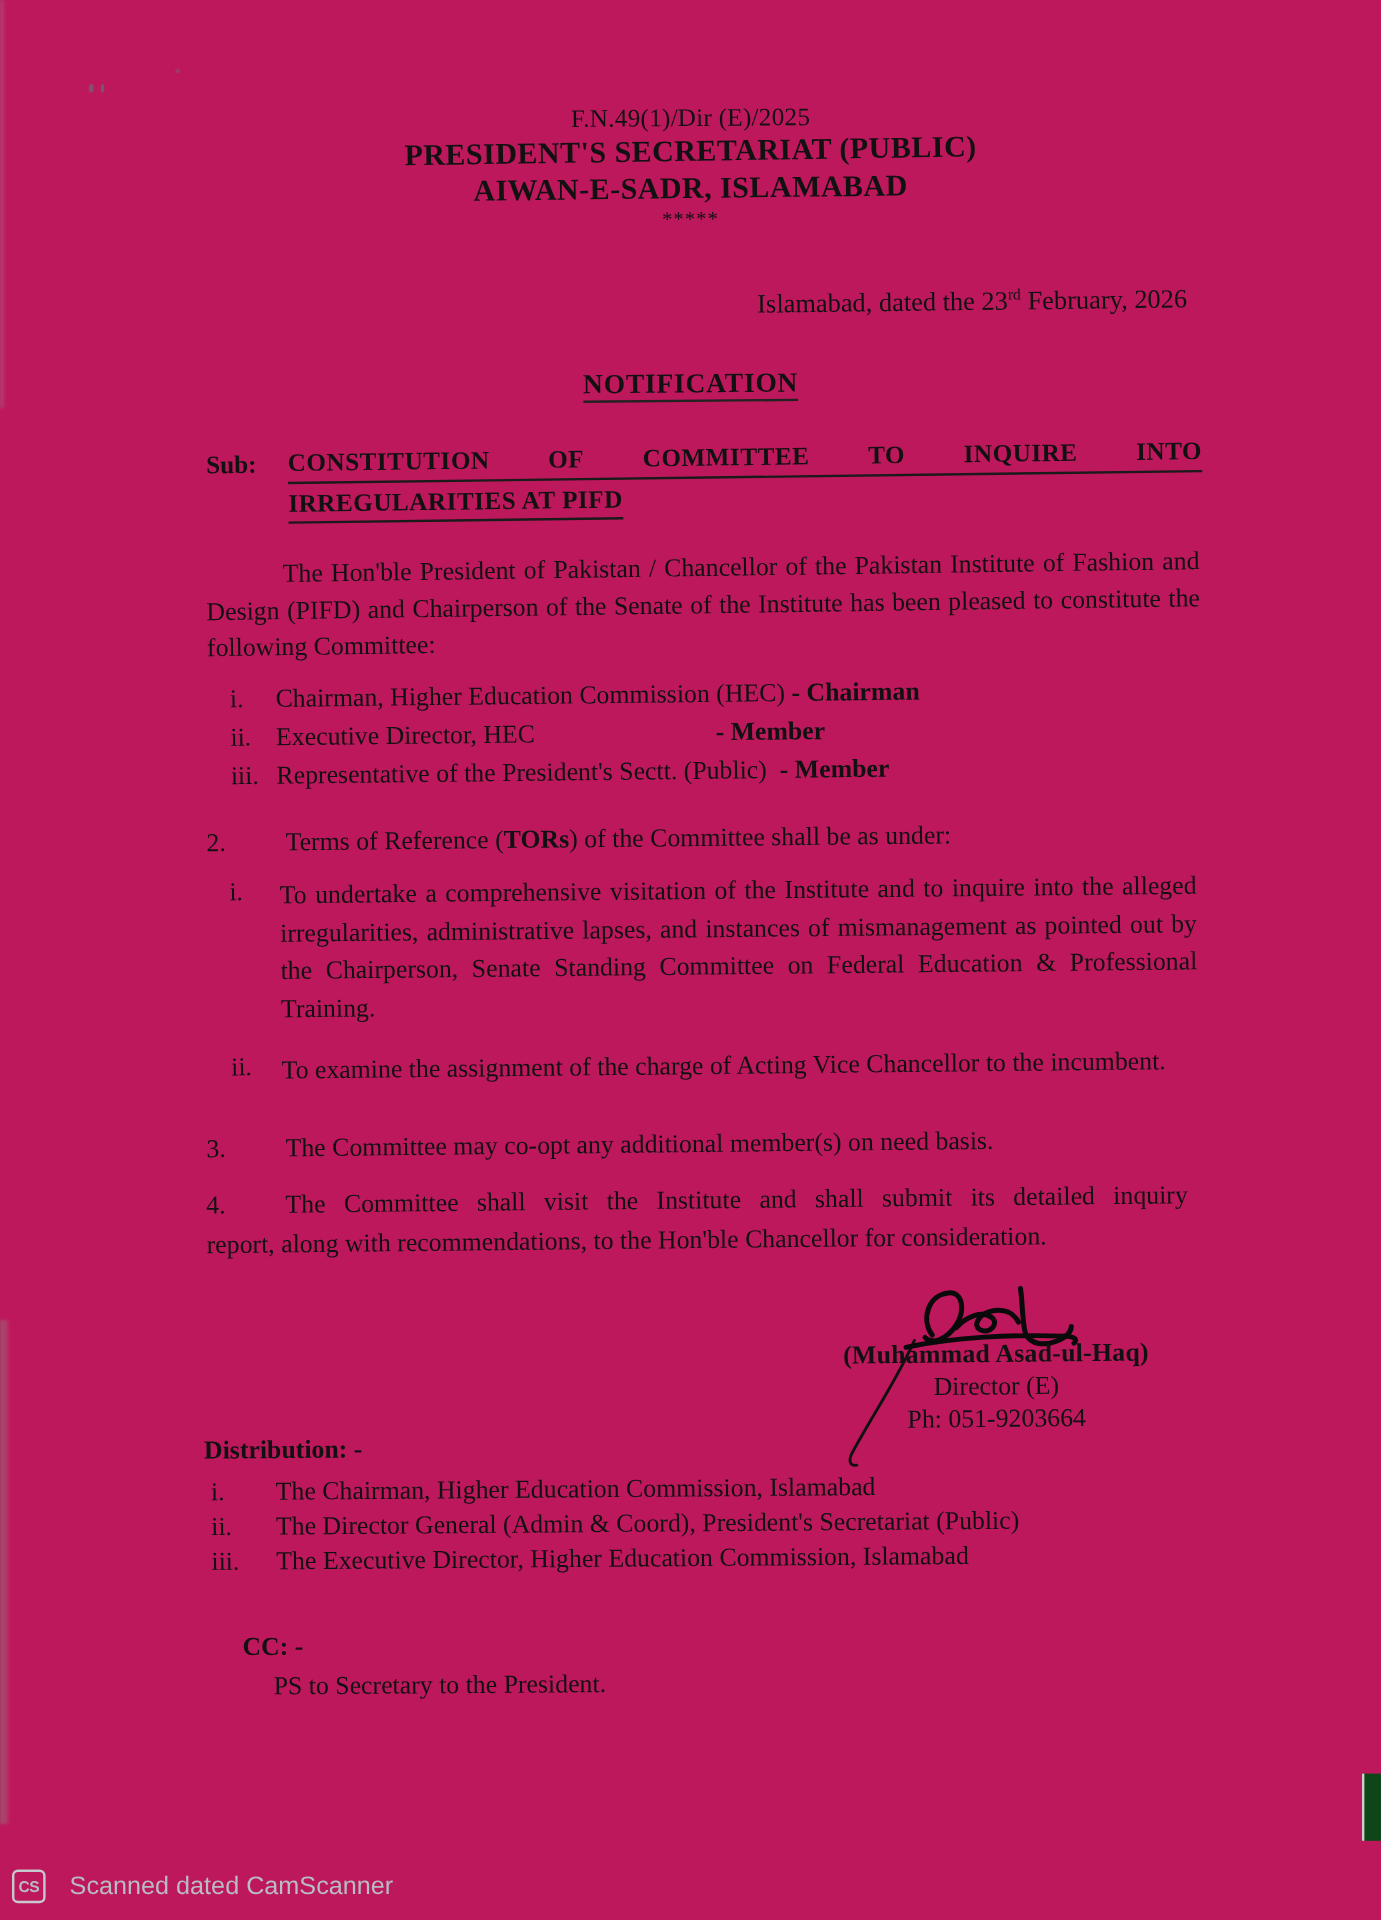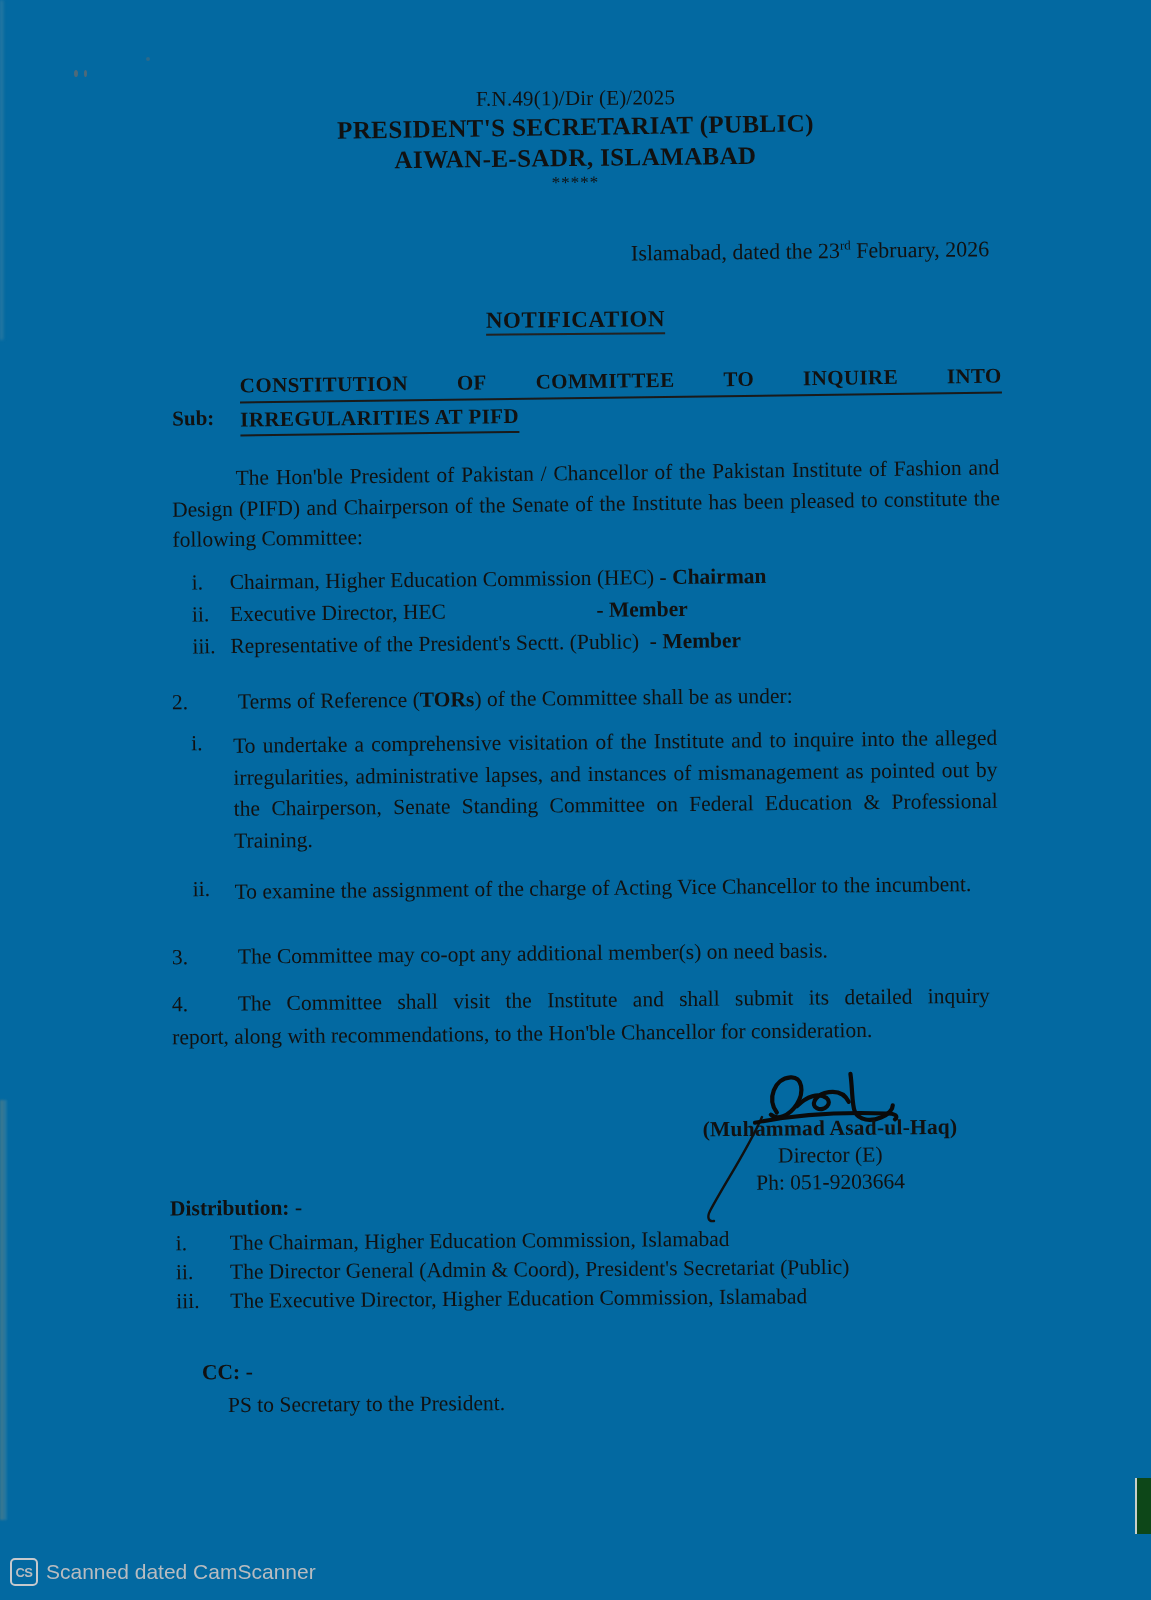--- a/index.html
+++ b/index.html
@@ -9,21 +9,21 @@
     background: #ffffff;
   }
   body {
     font-family: "Liberation Serif", "DejaVu Serif", serif;
     color: #111111;
   }
   .page {
     position: relative;
     width: 1151px;
     height: 1600px;
-    background: #0369a1;
+    background: #be185d;
     overflow: hidden;
     box-sizing: border-box;
   }
   
   .edge-left {
     position: absolute;
     left: 0; top: 1100px;
     width: 7px; height: 420px;
     background: linear-gradient(to right, rgba(120,135,120,0.55), rgba(200,205,200,0.12));
     filter: blur(1.2px);
@@ -118,21 +118,20 @@
     left: 172px;
     width: 830px;
     transform: rotate(-0.75deg);
   }
   .subject .lab {
     float: left;
     font-size: 21px;
     font-weight: bold;
     padding-top: 2px;
     padding-right: 8px;
-    margin-top: 31px;
   }
   .subject .body {
     margin-left: 68px;
     font-size: 21px;
     font-weight: bold;
     letter-spacing: .4px;
     line-height: 1.32;
   }
   .subject .l1 {
     display: flex;
@@ -305,21 +304,21 @@
     transform: rotate(-0.4deg);
   }
 
   
   .cam {
     position: absolute;
     left: 10px;
     bottom: 14px;
     display: flex;
     align-items: center;
-    gap: 8px;
+    gap: 20px;
     font-family: "Liberation Sans", sans-serif;
     font-size: 21px;
     color: #b9bcc0;
   }
   .cam-badge {
     width: 24px;
     height: 24px;
     border: 2px solid #c6c9cd;
     border-radius: 5px;
     display: flex;

